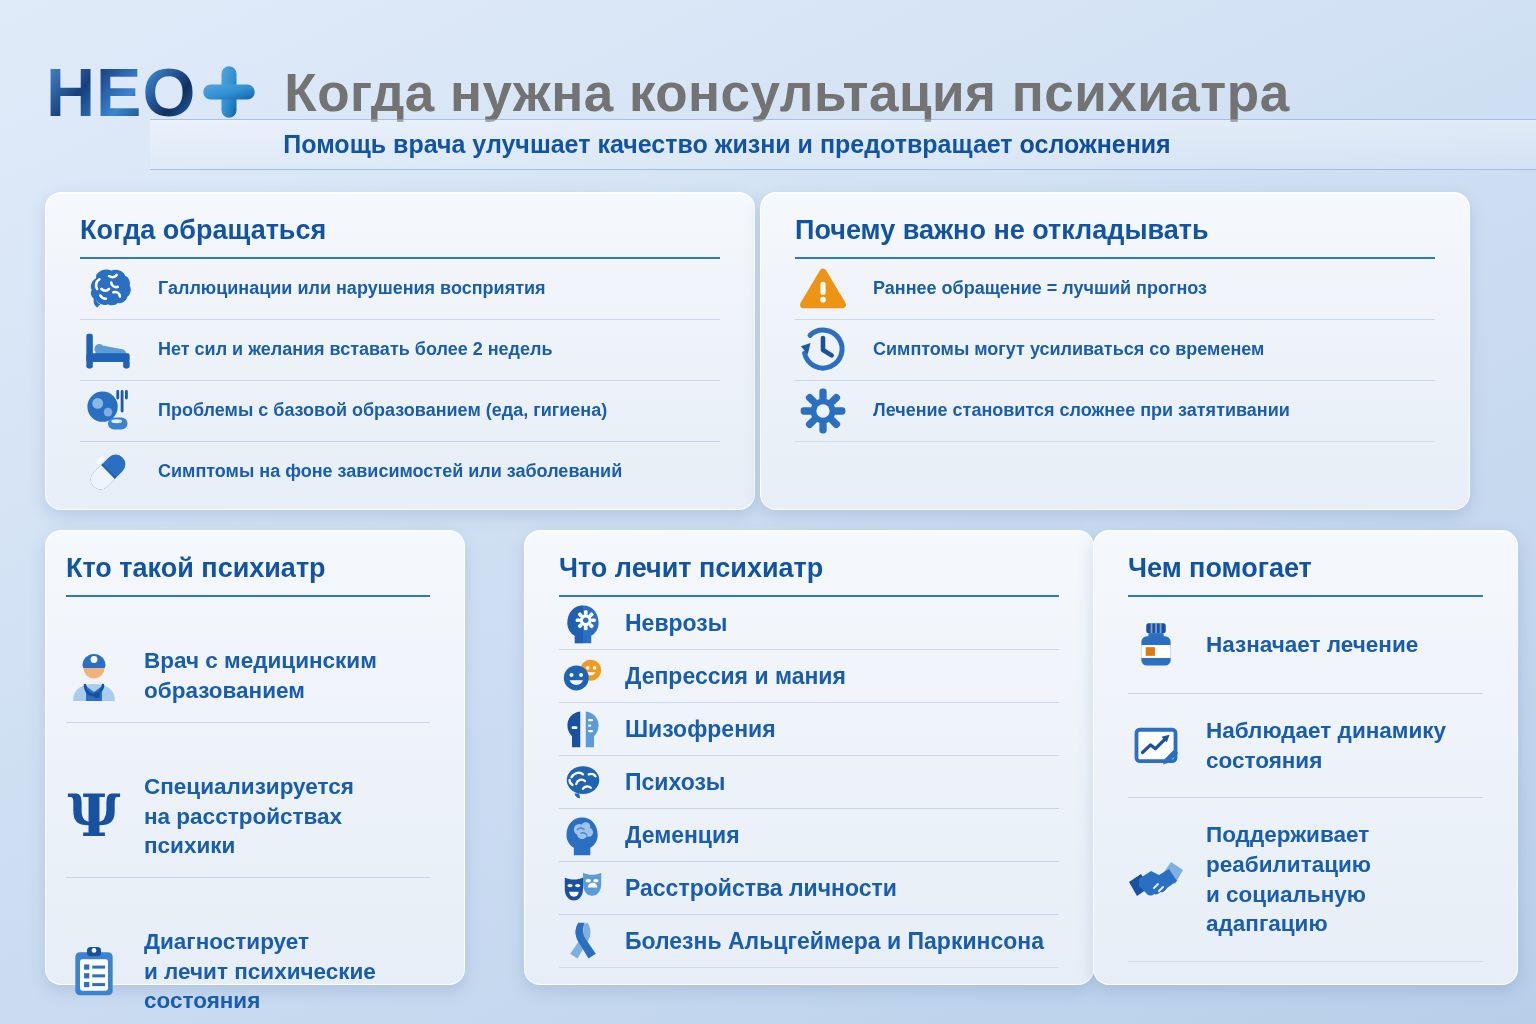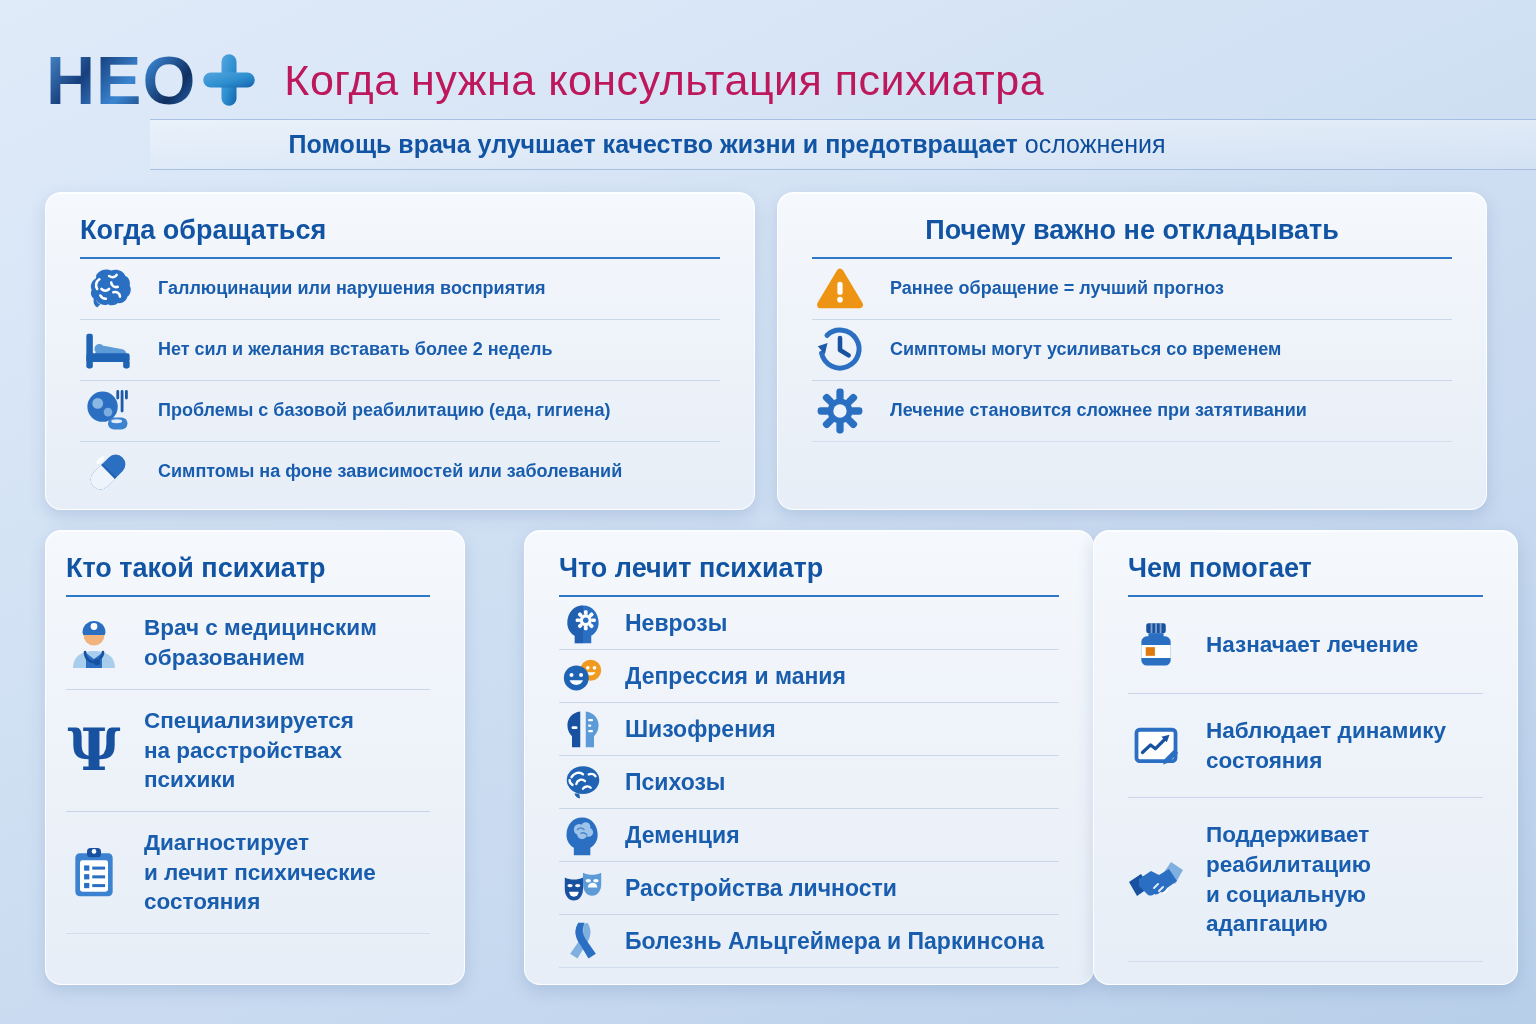--- a/index.html
+++ b/index.html
@@ -11,53 +11,53 @@
   
   .header{position:absolute;left:46px;top:30px;display:flex;align-items:center;gap:26px;}
   .logo{display:flex;align-items:center;}
   .logo-text{
     font-size:68px;font-weight:900;letter-spacing:1px;line-height:1;
     background:linear-gradient(130deg,#4f93d6 0%,#173f7d 30%,#3b86d2 55%,#102f60 80%,#2e77c8 100%);
     -webkit-background-clip:text;background-clip:text;color:transparent;
     transform:scaleY(1.02);
   }
   .logo-plus{margin-left:4px;display:block;}
-  .page-title{font-size:43px;font-weight:400;color:#be185d;line-height:1;letter-spacing:.5px;}
+  .page-title{font-size:53px;font-weight:700;color:#737373;line-height:1;letter-spacing:.5px;}
   
   .subtitle-band{
     position:absolute;left:150px;right:0;top:119px;height:49px;
     border-top:1px solid rgba(125,160,210,.55);
     border-bottom:1px solid rgba(125,160,210,.6);
     background:linear-gradient(180deg,rgba(255,255,255,.38),rgba(255,255,255,.12));
     display:flex;align-items:center;
   }
   .subtitle{width:100%;text-align:center;padding-right:232px;font-size:25px;color:#1254a4;font-weight:600;}
-  .subtitle .em{font-weight:400;color:#0e4c9c;}
+  .subtitle .em{font-weight:700;color:#0e4c9c;}
   
   .card{
     position:absolute;box-sizing:border-box;padding:0 34px;
     background:linear-gradient(180deg,#f5f8fc 0%,#edf2f9 55%,#e7eef7 100%);
     border-radius:16px;border:1px solid rgba(255,255,255,.85);
     box-shadow:0 6px 16px rgba(90,125,175,.24), inset 0 1px 0 rgba(255,255,255,.9);
   }
   .card-when {left:45px; top:192px;width:710px;height:318px;}
-  .card-why  {left:777px;top:192px;width:710px;height:318px;text-align:center;}
+  .card-why  {left:760px;top:192px;width:710px;height:318px;}
   .card-who  {left:45px; top:530px;width:420px;height:455px;padding-left:20px;}
   .card-what {left:480px;top:530px;width:570px;height:455px;margin-left:44px;}
   .card-how  {left:1065px;top:530px;width:425px;height:455px;margin-left:28px;}
   .card-title{
     margin:0;padding:22px 0 11px;font-size:27px;font-weight:800;color:#1254a4;
     border-bottom:2px solid #2f78c8;
   }
   .item{display:flex;align-items:center;gap:22px;border-bottom:1px solid rgba(150,176,212,.40);}
   .item:last-child{border-bottom:1px solid rgba(150,176,212,.28);}
   .card-when .item{min-height:60px;}
   .card-when .item:last-child{border-bottom:none;}
   .card-why .item{min-height:60px;}
-  .card-who .item{padding:16px 0;}
+  .card-who .item{padding:16px 0;margin-top:33px;}
   .card-what .item{min-height:52px;gap:18px;}
   .card-how .item{padding:22px 0;min-height:52px;}
   .icn{flex:0 0 auto;display:flex;align-items:center;justify-content:center;width:56px;}
   .card-what .icn{width:48px;}
   .item-text{font-size:18px;color:#195dae;font-weight:600;line-height:1.32;}
   .card-what .item-text{font-size:23px;}
   .card-who .item-text,.card-how .item-text{font-size:22.5px;}
   .item-text .l1,.item-text .l2{display:block;}
   .psi{font-family:"DejaVu Serif",serif;font-size:58px;font-weight:700;color:#17519f;line-height:.95;}
   svg{display:block;}
@@ -119,21 +119,21 @@
         <circle cx="19" cy="20" r="14" fill="#2b6fc2"></circle>
         <circle cx="14.5" cy="17" r="5" fill="#8ab8e4"></circle>
         <circle cx="24" cy="25" r="4" fill="#8ab8e4" opacity=".85"></circle>
         <g stroke="#1f5aa8" stroke-width="2.6" stroke-linecap="round">
           <path d="M37 6v9M33 6v6M41 6v6M37 15v9"></path>
         </g>
         <rect x="24" y="30" width="18" height="11" rx="5.5" fill="#3b82d0"></rect>
         <ellipse cx="32" cy="33.5" rx="5" ry="1.8" fill="#fff" opacity=".85"></ellipse>
       </svg>
     </span>
-    <span class="item-text">Проблемы с базовой реабилитацию (еда, гигиена)</span>
+    <span class="item-text">Проблемы с базовой образованием (еда, гигиена)</span>
   </div>
   <div class="item">
     <span class="icn">
       <svg width="52" height="52" viewBox="0 0 48 48">
         <g transform="rotate(-45 24 24)">
           <rect x="5" y="15" width="38" height="18" rx="9" fill="#2b6fc2"></rect>
           <path d="M14 15h10v18H14a9 9 0 0 1-9-9 9 9 0 0 1 9-9z" fill="#eef4fb"></path>
           <rect x="24" y="15" width="2" height="18" fill="#17519f" opacity=".45"></rect>
         </g>
         <ellipse cx="17" cy="13" rx="4.5" ry="2" transform="rotate(-45 17 13)" fill="#fff" opacity=".8"></ellipse>

